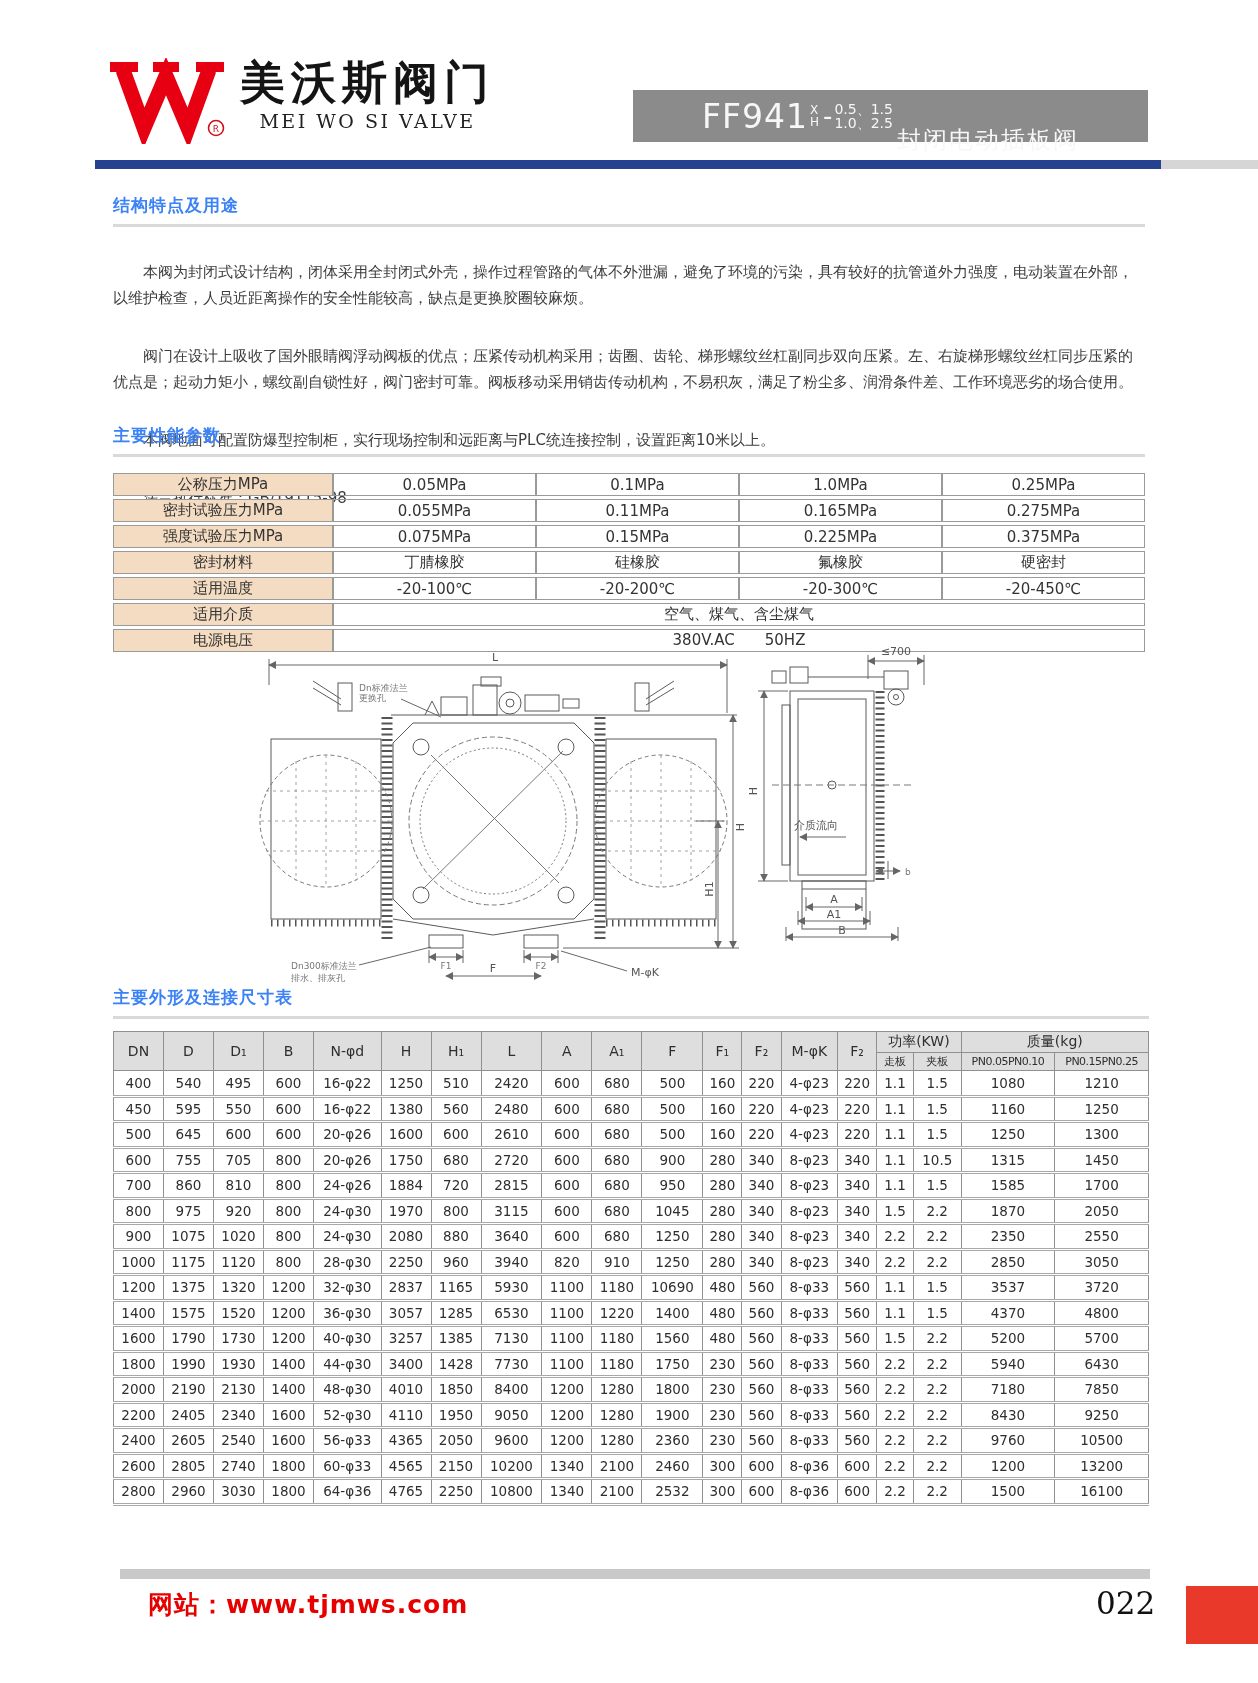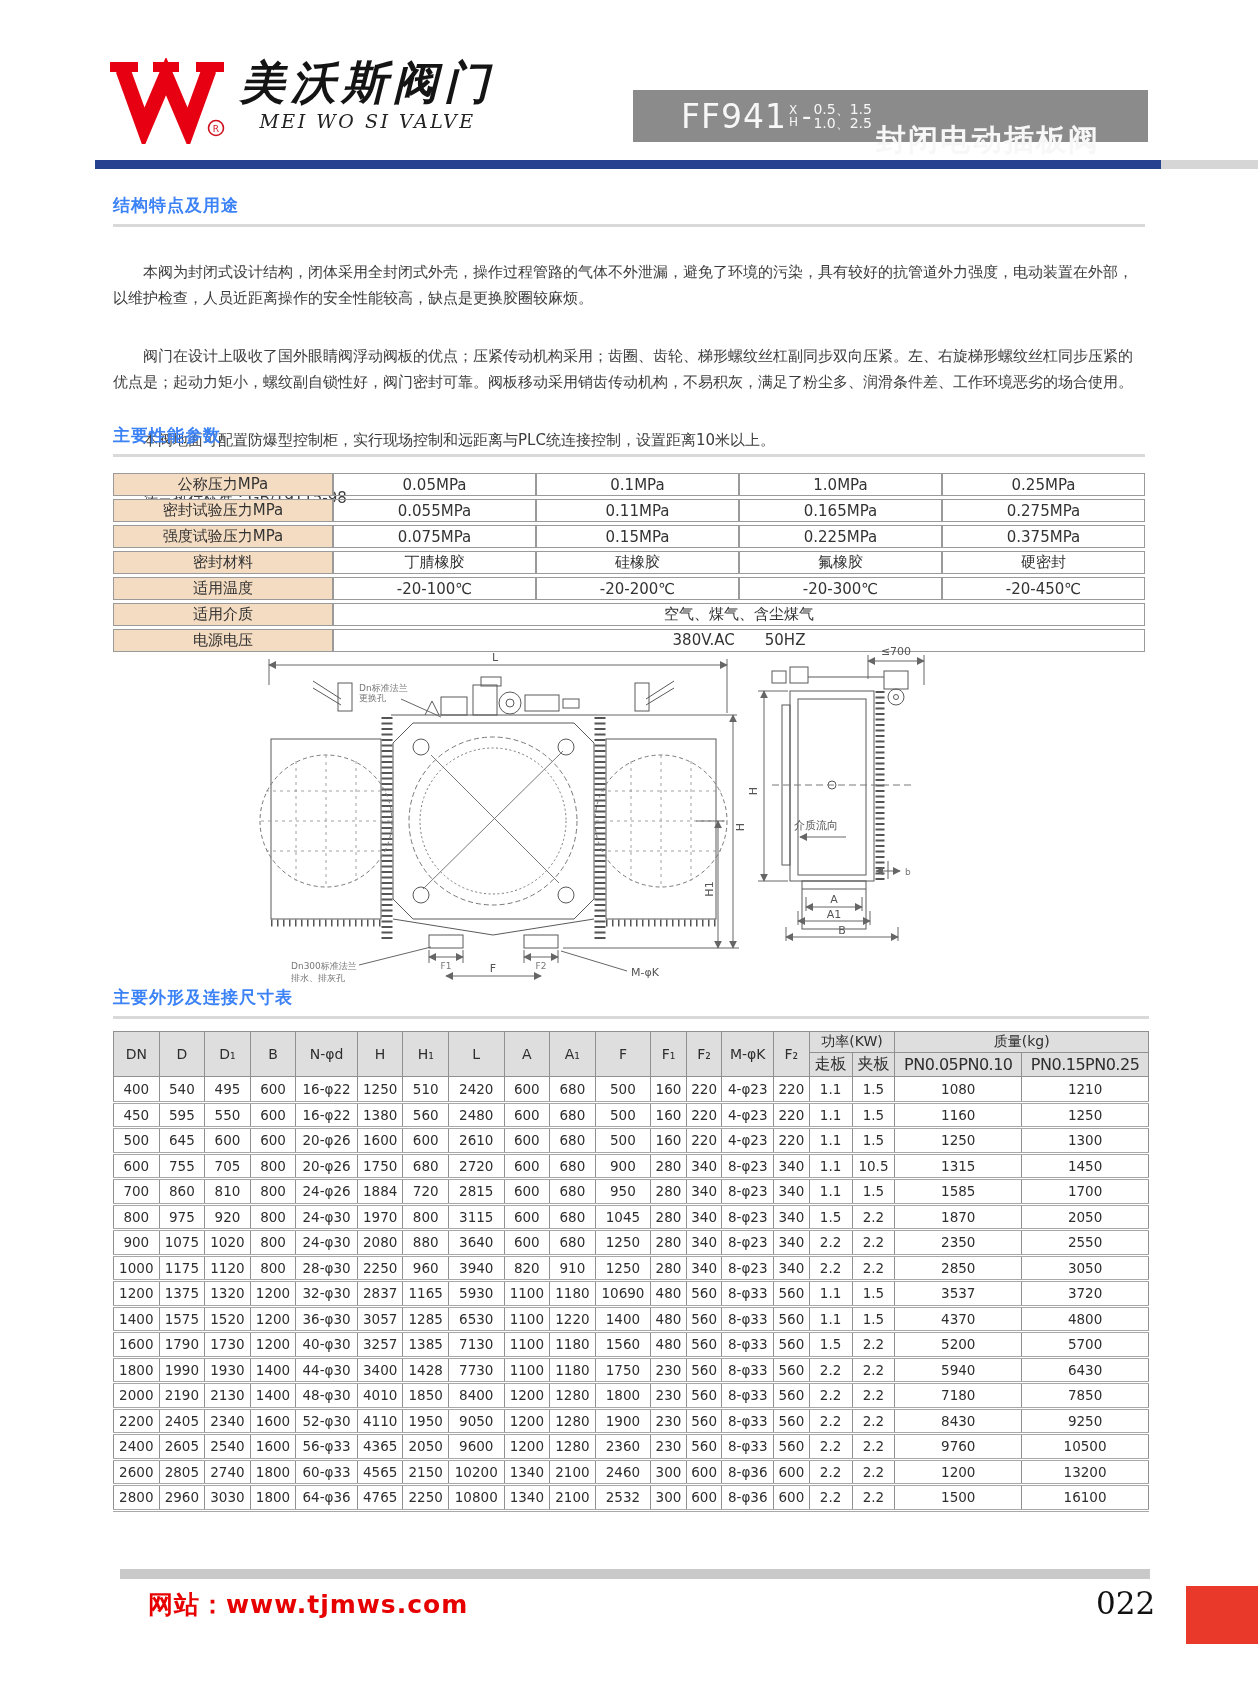--- a/index.html
+++ b/index.html
@@ -6,36 +6,36 @@
   html,body { background:#9aa0a6; }
   body { font-family:"DejaVu Sans","Liberation Sans",sans-serif; }
   .page {
     position:relative; width:1258px; height:1683px; margin:0 auto;
     background:#ffffff; overflow:hidden; color:#333;
   }
 
   
   .logo-block { position:absolute; left:108px; top:58px; display:flex; align-items:flex-start; }
   .logo-mark { width:118px; height:86px; }
-  .brand-col { margin-left:14px;font-style:italic; }
+  .brand-col { margin-left:14px; }
   .brand-cn { font-family:"DejaVu Serif","Liberation Serif",serif; font-weight:bold;
               font-size:45px; letter-spacing:6px; color:#141414; line-height:1.1; }
   .brand-en { font-family:"DejaVu Serif","Liberation Serif",serif; font-size:19px;
               letter-spacing:2.5px; color:#222; text-align:center; margin-top:2px; }
 
   .titlebar { position:absolute; left:633px; top:90px; width:515px; height:52px;
               background:#8b8b8b; color:#f7f7f7; display:flex; align-items:center;
               justify-content:center; white-space:nowrap; }
   .model-prefix { font-size:33px; letter-spacing:1px; }
   .model-xh { display:inline-flex; flex-direction:column; font-size:12px; line-height:12px;
               margin:0 2px 0 2px; text-align:left; }
   .model-dash { font-size:26px; margin:0 2px; }
   .model-frac { display:inline-flex; flex-direction:column; font-size:14px; line-height:14px;
                 text-align:left; margin-right:4px;align-items:flex-end; }
-  .model-suffix { font-size:30px; font-weight:bold; letter-spacing:2px;margin-top:48px; }
+  .model-suffix { font-size:24px; font-weight:normal; letter-spacing:2px;margin-top:48px; }
 
   .blue-bar  { position:absolute; left:95px;  top:160px; width:1066px; height:9px; background:#25418f; }
   .light-bar { position:absolute; left:1161px; top:160px; width:97px;  height:9px; background:#d6d6d6; }
 
   
   .sec { position:absolute; left:113px; width:1032px; }
   .sec-title { font-size:17px; font-weight:bold; color:#3b82f6; letter-spacing:1px;
                padding-bottom:7px; border-bottom:3px solid #d9d9d9; }
   #sec1 { top:194px; }
   #sec2 { top:424px; }
@@ -60,21 +60,21 @@
   .drwD { stroke:#787878; stroke-width:1; fill:none; }
   .dim  { stroke:#666;    stroke-width:1; fill:none; }
   .drawings text { font-family:"DejaVu Sans","Liberation Sans",sans-serif;
                    font-size:11px; fill:#555; }
   .drawings text.tiny { font-size:9px; fill:#777; }
 
   
   .dims-table { width:100%; margin-top:12px; border-collapse:collapse; font-size:13.5px; color:#2e2e2e; }
   .dims-table th, .dims-table td { border:1px solid #909090; text-align:center; padding:1px 2px; }
   .dims-table thead th { background:#dedede; font-weight:normal; font-size:14px; height:20px; }
-  .dims-table thead tr.subrow th { font-size:16px; height:16px; }
+  .dims-table thead tr.subrow th { font-size:11px; height:16px; }
   .dims-table thead th.tinyhead { font-size:6.5px; letter-spacing:-0.5px; padding:0; }
   .dims-table tbody td { height:25.5px; border-bottom:3px double #a8a8a8; }
 
   
   .footer-bar { position:absolute; left:120px; top:1569px; width:1030px; height:10px; background:#c9c9c9; }
   .website { position:absolute; left:148px; top:1588px; font-size:25px; font-weight:bold;
              color:#e60000; letter-spacing:1px; text-decoration:none; }
   .pagenum { position:absolute; left:1096px; top:1585px; font-family:"DejaVu Serif","Liberation Serif",serif;
              font-size:31px; color:#111; }
   .red-block { position:absolute; left:1186px; top:1586px; width:72px; height:58px; background:#e9392b; }

